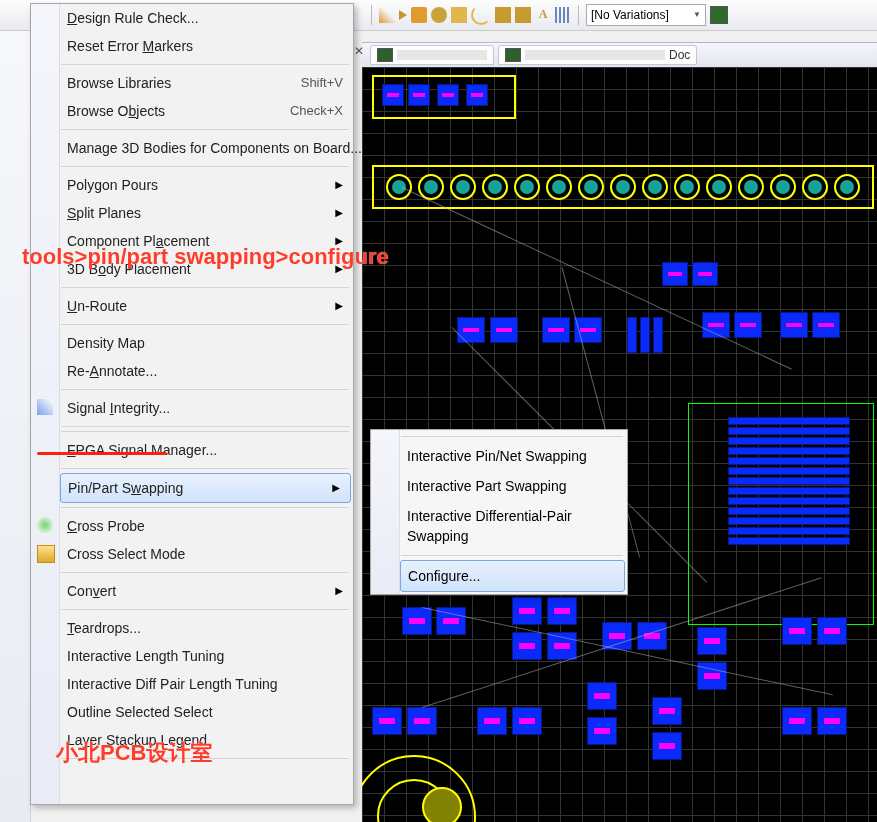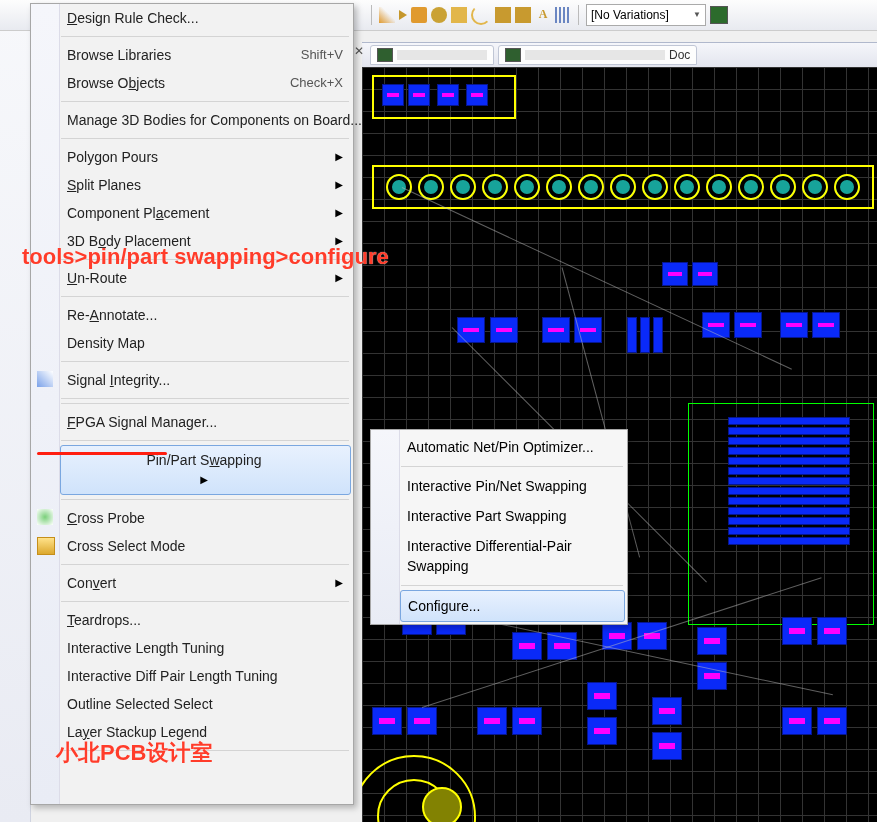--- a/index.html
+++ b/index.html
@@ -185,21 +185,20 @@
     height: 1px;
     background: #d4d4d4;
     margin: 4px 4px 4px 30px;
   }
   .menu-item.highlight {
     background: linear-gradient(#e8f1fe, #d0e3fb);
     border: 1px solid #7aa7e0;
     border-radius: 3px;
     margin: 0 2px 0 29px;
     padding-left: 7px;
-    flex-direction: column;
   }
   .menu-item .left-icon {
     position:absolute;
     left:6px; top:5px;
     width:16px; height:16px;
   }
 
   .menu-sub {
     position: absolute;
     top: 429px;
@@ -410,20 +409,24 @@
 </div>
 
 <div class="menu-main">
   <div class="icon-gutter"></div>
 
   <div class="menu-item">
     <span class="left-icon"><span class="diamond" style="width:12px;height:12px"></span></span>
     <span><span class="acc">D</span>esign Rule Check...</span>
       <span></span>
   </div>
+  <div class="menu-item">
+    <span>Reset Error <span class="acc">M</span>arkers</span>
+      <span></span>
+  </div>
   <div class="menu-sep"></div>
   <div class="menu-item">
     <span>Browse Libraries</span>
     <span class="shortcut">Shift+V</span>
   </div>
   <div class="menu-item">
     <span>Browse O<span class="acc">b</span>jects</span>
     <span class="shortcut">Check+X</span>
   </div>
   <div class="menu-sep"></div>
@@ -448,25 +451,25 @@
     <span>3D B<span class="acc">o</span>dy Placement</span>
       <span class="sub-indicator">▶</span>
   </div>
   <div class="menu-sep"></div>
   <div class="menu-item">
     <span><span class="acc">U</span>n-Route</span>
       <span class="sub-indicator">▶</span>
   </div>
   <div class="menu-sep"></div>
   <div class="menu-item">
+      <span>Density Map</span>
+      <span></span>
+    </div>
+  <div class="menu-item">
       <span>Re-<span class="acc">A</span>nnotate...</span>
-      <span></span>
-    </div>
-  <div class="menu-item">
-      <span>Density Map</span>
       <span></span>
     </div>
   <div class="menu-sep"></div>
   <div class="menu-item">
     <span class="left-icon" style="background:linear-gradient(45deg,#7aa1e9,#fff)"></span>
     <span>Signal <span class="acc">I</span>ntegrity...</span>
       <span></span>
   </div>
   <div class="menu-sep"></div>
   <div class="menu-sep"></div>
@@ -517,21 +520,20 @@
       <span></span>
     </div>
   <div class="menu-sep"></div>
 
 </div>
 
 <div class="red-underline" style="left:37px;top:452px;width:130px"></div>
 
 <div class="menu-sub">
   <div class="icon-gutter"></div>
-  <div class="sub-item"><span class="acc">A</span>utomatic Net/Pin Optimizer...</div>
   <div class="sub-sep"></div>
   <div class="sub-item">Interactive Pin/<span class="acc">N</span>et Swapping</div>
   <div class="sub-item">Interactive <span class="acc">P</span>art Swapping</div>
   <div class="sub-item">Interactive <span class="acc">D</span>ifferential-Pair Swapping</div>
   <div class="sub-sep"></div>
   <div class="sub-item highlight"><span class="acc">C</span>onfigure...</div>
 </div>
 
 <div class="annotation-red" style="left:22px;top:244px">tools&gt;pin/part swapping&gt;configure</div>
 <div class="annotation-red" style="left:56px;top:738px">小北PCB设计室</div>

